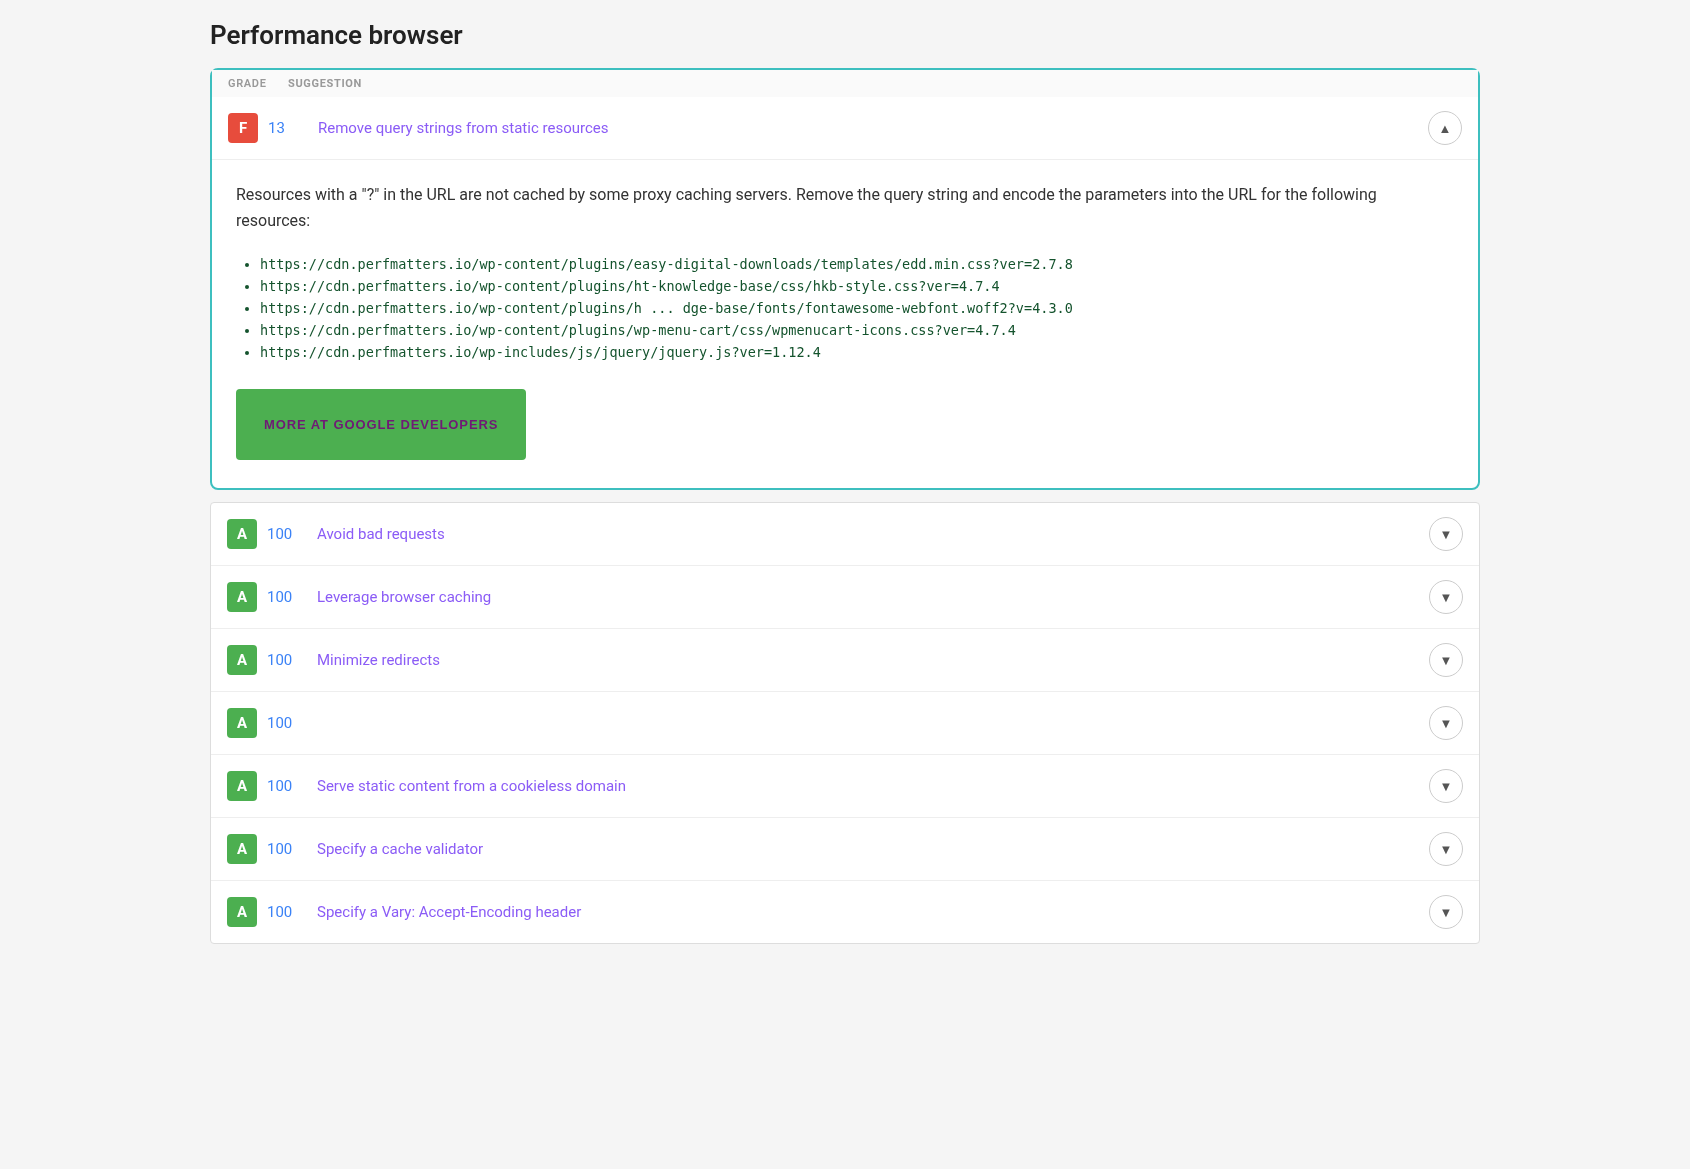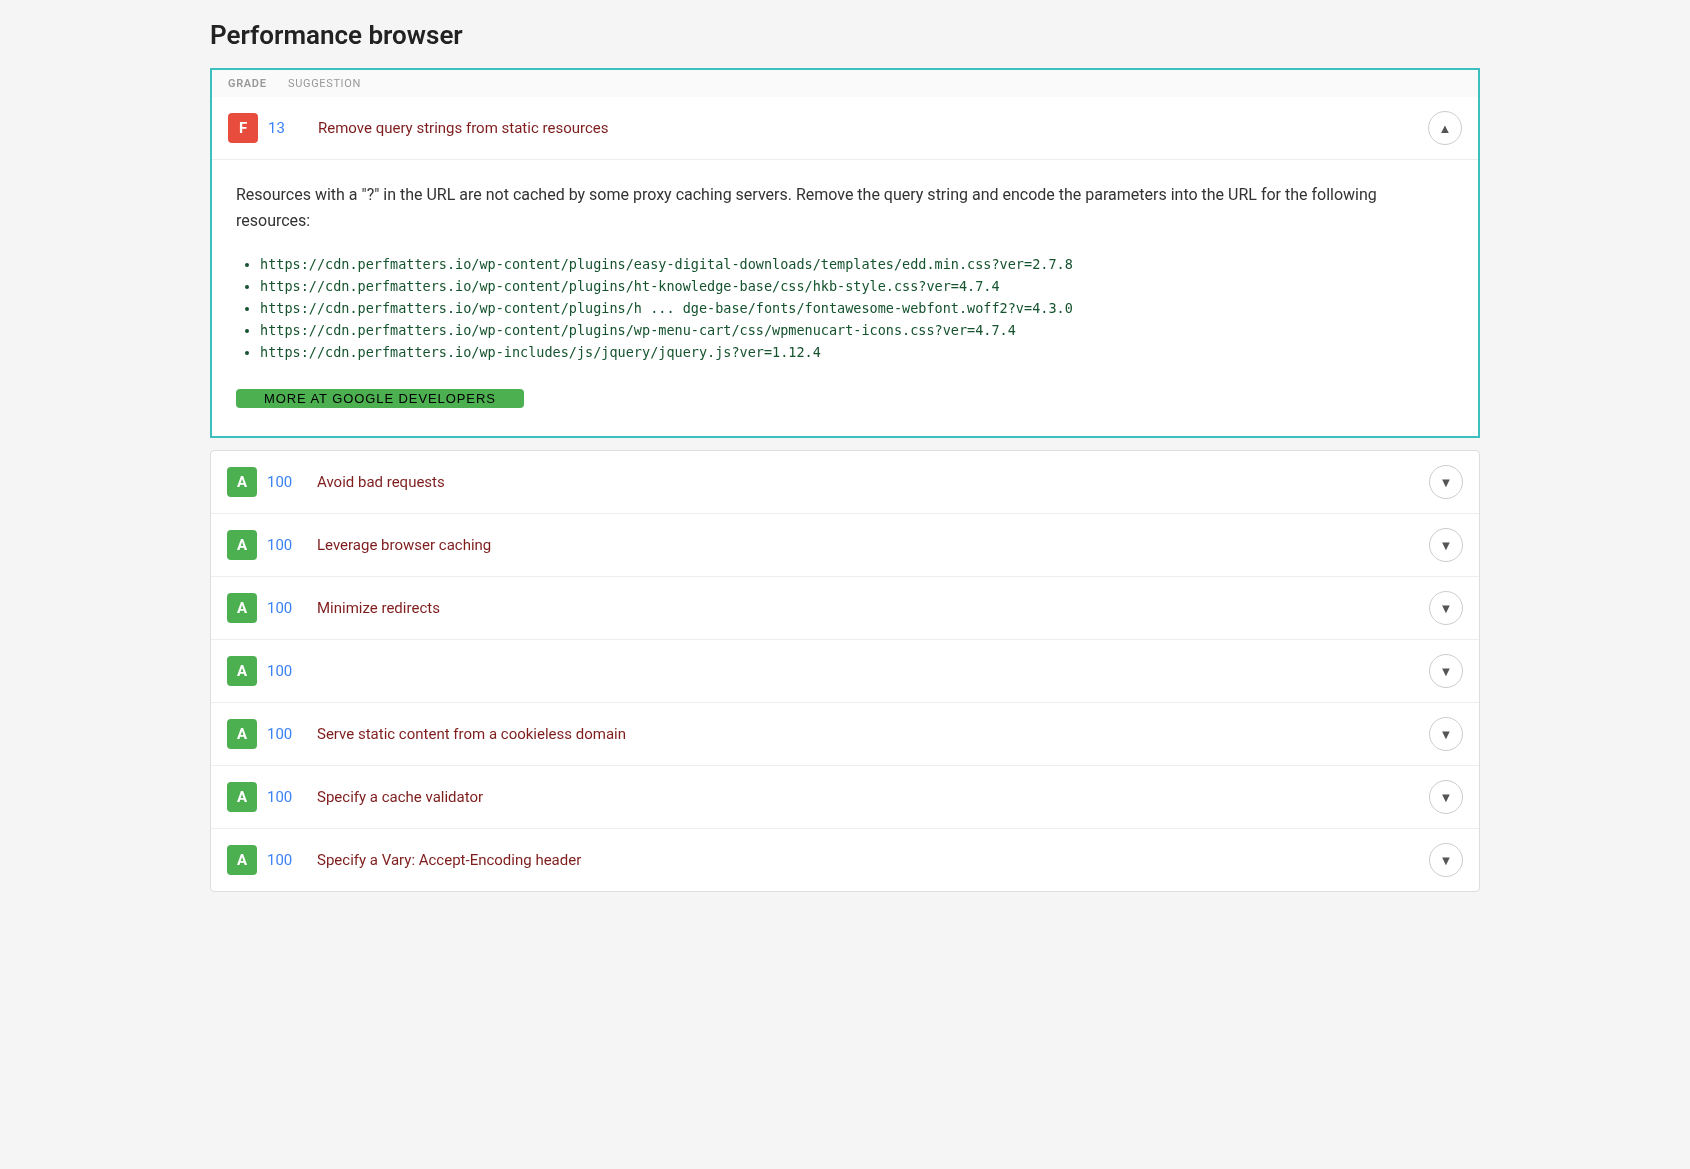--- a/index.html
+++ b/index.html
@@ -16,21 +16,21 @@
       background: #f5f5f5;
     }
     .page-title {
       font-size: 26px;
       font-weight: 600;
       color: #222;
       margin-bottom: 18px;
     }
     .panel-expanded {
       border: 2.5px solid #3dbfbf;
-      border-radius: 0;
+      border-radius: 8px;
       background: #fff;
       margin-bottom: 12px;
     }
     .panel-header {
       display: flex;
       align-items: center;
       padding: 14px 16px;
       border-bottom: 1px solid #eee;
     }
     .panel-expanded .panel-header {
@@ -49,21 +49,21 @@
       letter-spacing: 0.06em;
       font-weight: 600;
       width: 60px;
       flex-shrink: 0;
     }
     .col-suggestion-label {
       font-size: 11px;
       color: #999;
       text-transform: uppercase;
       letter-spacing: 0.06em;
-      font-weight: 400;
+      font-weight: 700;
     }
     .grade-badge {
       display: inline-flex;
       align-items: center;
       justify-content: center;
       width: 30px;
       height: 30px;
       border-radius: 4px;
       font-weight: 700;
       font-size: 15px;
@@ -76,21 +76,21 @@
       width: 60px;
       text-align: left;
       padding-left: 10px;
       font-size: 15px;
       color: #3b82f6;
       flex-shrink: 0;
     }
     .suggestion-text {
       flex: 1;
       font-size: 15px;
-      color: #7f1d1d;
+      color: #8b5cf6;
     }
     .chevron-btn {
       margin-left: auto;
       width: 34px;
       height: 34px;
       border-radius: 50%;
       border: 1.5px solid #ccc;
       background: #fff;
       display: flex;
       align-items: center;
@@ -117,26 +117,26 @@
     .resource-list li {
       font-size: 14px;
       color: #14532d;
       padding: 3px 0;
       font-family: monospace;
       font-size: 13.5px;
     }
     .google-btn {
       display: inline-block;
       background: #4caf50;
-      color: #000000;
-      font-weight: 400;
+      color: #701a75;
+      font-weight: 700;
       font-size: 13px;
       letter-spacing: 0.07em;
       text-transform: uppercase;
-      padding: 2px 28px;
+      padding: 28px 28px;
       border-radius: 4px;
       border: none;
       cursor: pointer;
       text-decoration: none;
     }
     .rows-container {
       background: #fff;
       border: 1px solid #ddd;
       border-radius: 4px;
     }

